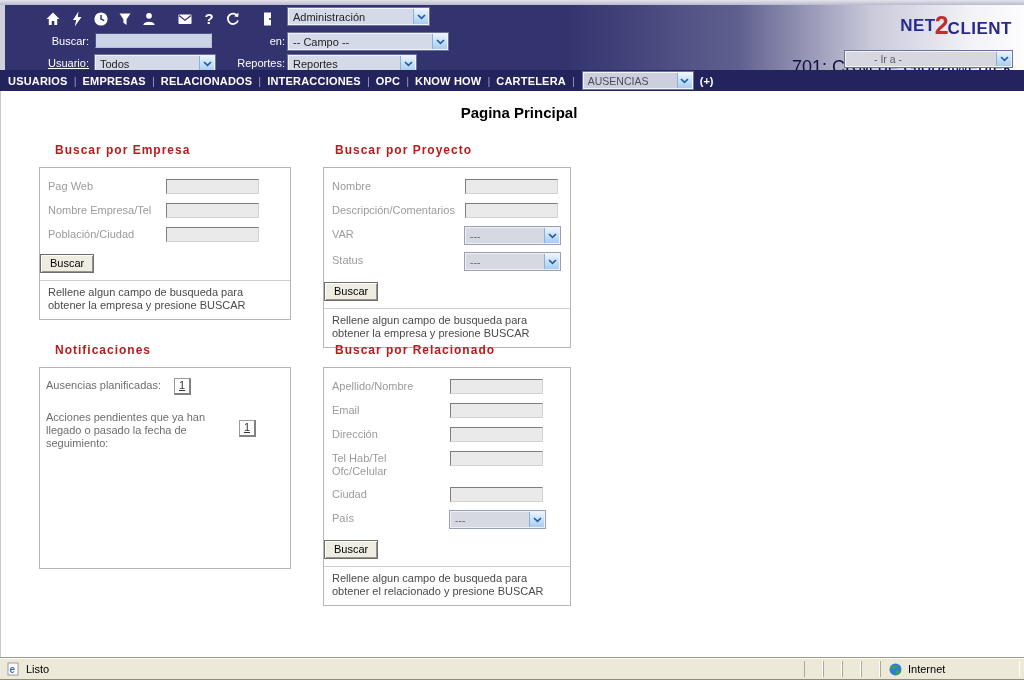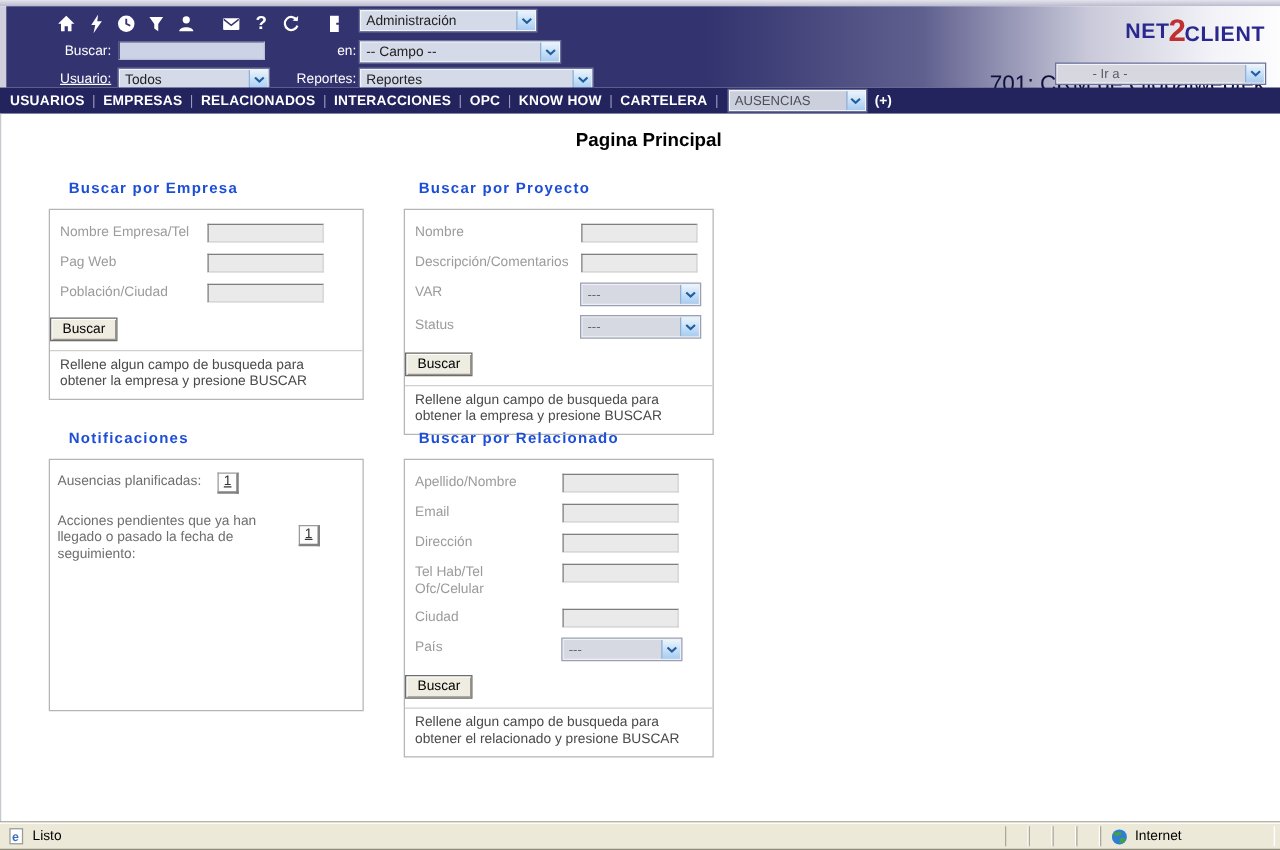--- a/index.html
+++ b/index.html
@@ -46,21 +46,21 @@
   .nav-plus { color:#fff; font-weight:bold; font-size:11px; margin-left:7px; cursor:pointer; }
   .navbar .xpselect { position:relative; width:110px; margin-left:2px; height:17px; background:#ccd0dd; }
   .navbar .xpselect .val { color:#4c4c5a; font-size:10.5px; }
 
   
   .content { position:absolute; left:0; top:91px; width:1024px; height:567px; background:#ffffff;
              border-left:1px solid #c9c9d2; }
   .page-title { position:absolute; left:0; top:13px; width:1036px; text-align:center;
                 font-size:15px; font-weight:bold; color:#000; }
 
-  .panel-heading { position:absolute; font-size:12px; font-weight:bold; color:#1d4ed8; letter-spacing:1px; }
+  .panel-heading { position:absolute; font-size:12px; font-weight:bold; color:#b91c1c; letter-spacing:1px; }
   .panel { position:absolute; border:1px solid #b5b5b5; background:#fff; }
   .panel .fields { padding:11px 8px 0 8px; }
   .frow { display:flex; margin-bottom:9px; }
   .frow .flabel { width:118px; font-size:11px; color:#9b9b9b; line-height:13px; padding-top:1px; }
   .panel.wide-labels .frow .flabel { width:133px; }
   .finput { width:93px; height:15px; background:#eaeaea; border:1px solid;
             border-color:#7e7e7e #d2d2d2 #d2d2d2 #7e7e7e; font-size:11px; padding:0 2px;
             font-family:"Liberation Sans",sans-serif; }
   .fselect { position:relative; width:95px; height:17px; background:#d6d9e2; outline:1px solid #9aa0b4;
              border:1px solid #eef0f5; display:flex; align-items:center; cursor:pointer; }
@@ -182,21 +182,21 @@
   <div class="xpselect" style="left:90px; top:50px; width:120px;">
     <span class="val">Todos</span>
     <span class="arrow">
       <svg width="9" height="6" viewBox="0 0 9 6">
           <path d="M1 1 L4.5 4.3 L8 1" stroke="#1f5fa0" stroke-width="1.7" fill="none"></path>
         </svg>
     </span>
   </div>
 
   <div class="hlabel" style="left:222px; top:52px; width:58px;">Reportes:</div>
-  <div class="xpselect" style="left:283px; top:50px; width:186px;">
+  <div class="xpselect" style="left:283px; top:50px; width:128px;">
     <span class="val">Reportes</span>
     <span class="arrow">
       <svg width="9" height="6" viewBox="0 0 9 6">
           <path d="M1 1 L4.5 4.3 L8 1" stroke="#1f5fa0" stroke-width="1.7" fill="none"></path>
         </svg>
     </span>
   </div>
 
   <div class="logo">
     <span class="net">NET</span><span class="two">2</span><span class="client">CLIENT</span>
@@ -239,25 +239,25 @@
   <span class="nav-plus">(+)</span>
 </div>
 
 <div class="content">
   <div class="page-title">Pagina Principal</div>
 
   <div class="panel-heading" style="left:54px; top:52px;">Buscar por Empresa</div>
   <div class="panel" style="left:38px; top:76px; width:252px;">
     <div class="fields">
       <div class="frow">
+        <span class="flabel">Pag Web</span>
+        <input class="finput" value="" style="">
+      </div>
+      <div class="frow">
         <span class="flabel">Nombre Empresa/Tel</span>
-        <input class="finput" value="" style="">
-      </div>
-      <div class="frow">
-        <span class="flabel">Pag Web</span>
         <input class="finput" value="" style="">
       </div>
       <div class="frow">
         <span class="flabel">Población/Ciudad</span>
         <input class="finput" value="" style="">
       </div>
     </div>
     <div class="btn-row">
       <span class="buscar-btn">Buscar</span>
     </div>

